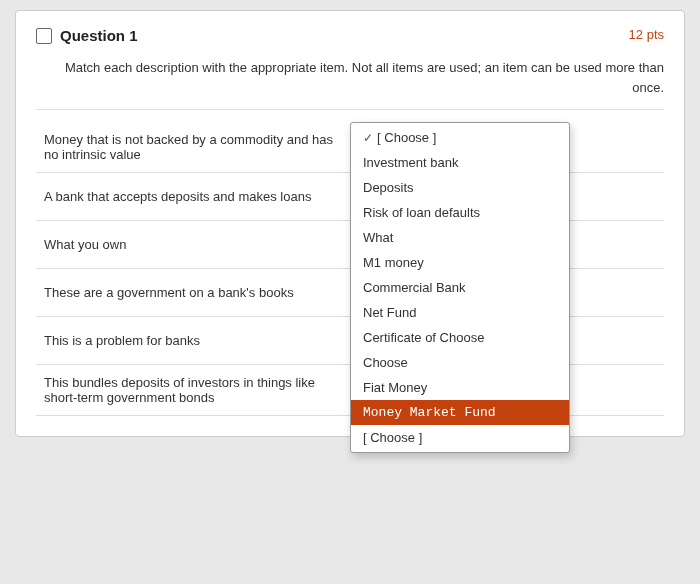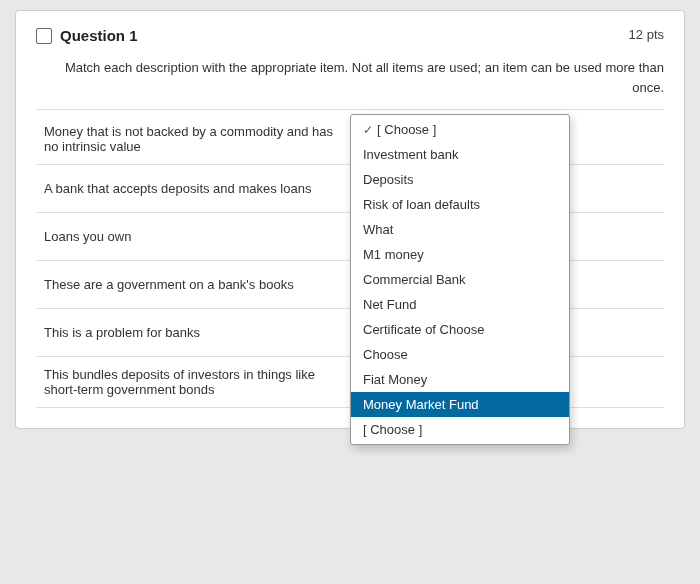--- a/index.html
+++ b/index.html
@@ -40,42 +40,42 @@
       border-radius: 2px;
       flex-shrink: 0;
     }
     .question-title {
       font-size: 15px;
       font-weight: bold;
       color: #222;
     }
     .question-pts {
       font-size: 13px;
-      color: #404040;
+      color: #c2410c;
       white-space: nowrap;
     }
     .question-body {
       font-size: 13px;
       color: #333;
       line-height: 1.5;
       margin-bottom: 10px;
       text-align: right;
     }
     .question-body p {
       margin-bottom: 8px;
     }
     .divider {
       border: none;
       border-top: 1px solid #ddd;
       margin: 12px 0 0 0;
     }
     .match-table {
       width: 100%;
       border-collapse: collapse;
-      margin-top: 4px;
+      margin-top: 12px;
     }
     .match-row {
       border-bottom: 1px solid #ddd;
     }
     .match-row td {
       padding: 10px 8px;
       vertical-align: middle;
       font-size: 13px;
       color: #333;
     }
@@ -138,22 +138,23 @@
       display: flex;
       align-items: center;
       gap: 4px;
     }
     .dropdown-item.selected::before {
       content: '✓';
       color: #555;
       font-size: 12px;
     }
     .dropdown-item.highlighted {
-      background: #0369a1;
+      background: #c2410c;
       color: #fff;
+      font-family: Liberation Mono, monospace;
     }
     .open-cell {
       position: relative;
     }
   </style>
 </head>
 <body>
 
 <div class="card">
   <div class="question-header">
@@ -215,21 +216,21 @@
               <option>Loans</option>
               <option>Fiat Money</option>
               <option>Money Market Fund</option>
             </select>
           </div>
         </td>
       </tr>
 
       <tr class="match-row">
         <td>
-          <span>Loans you own</span>
+          <span>What you own</span>
         </td>
         <td>
           <div class="select-wrapper">
             <select>
               <option>[ Choose ]</option>
               <option>Investment bank</option>
               <option>Deposits</option>
               <option>Risk of loan defaults</option>
               <option>Asset</option>
               <option>M1 money</option>

